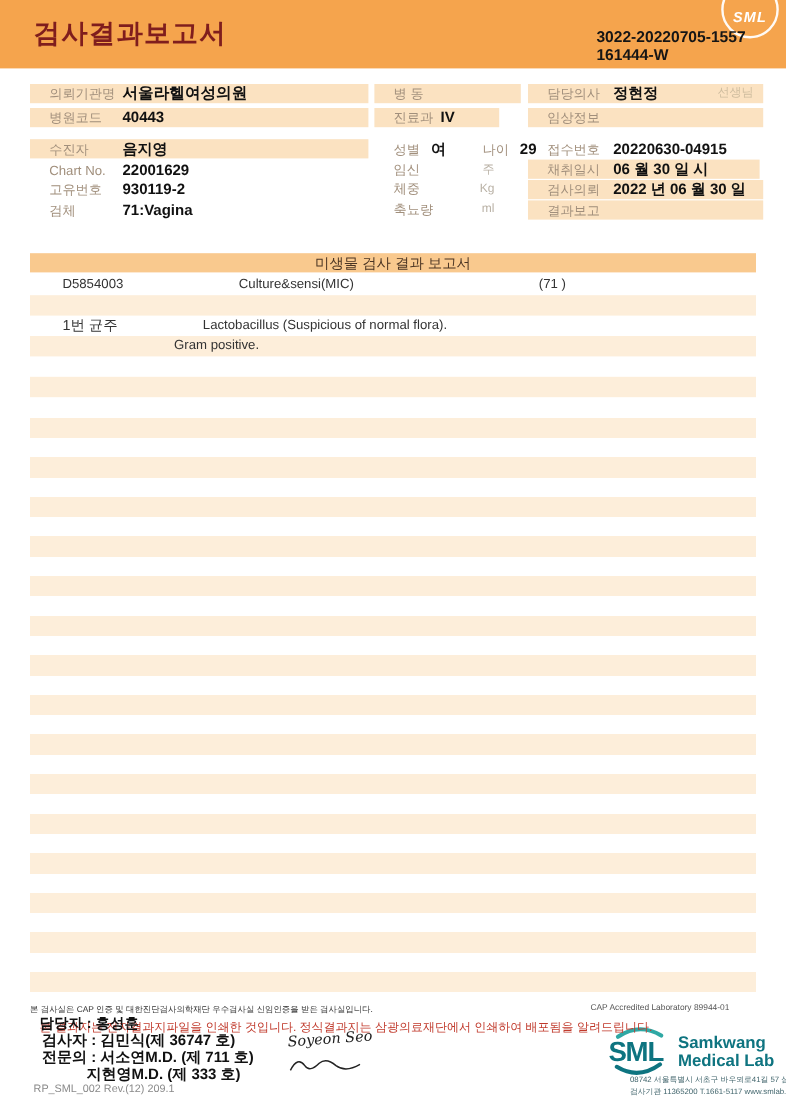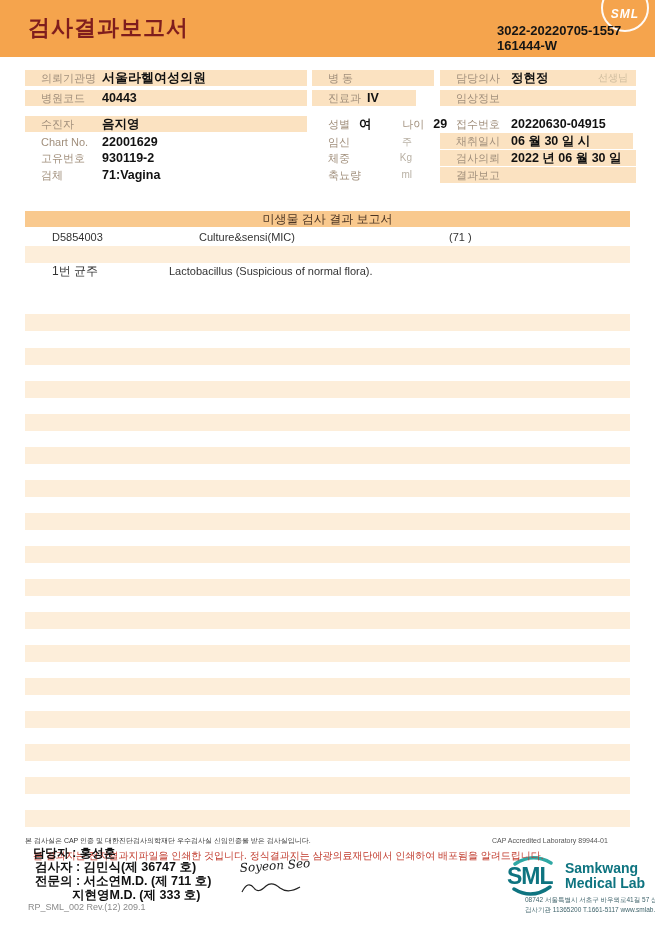--- a/index.html
+++ b/index.html
@@ -146,20 +146,23 @@
     <span class="mtxt" style="left:400px">(71 )</span>
   </div>
 
   <div class="stripe" style="top:246px"></div>
 
   <div class="mrow" style="top:263px">
     <span class="mtxt" style="left:3px;font-size:12px">1번 균주</span>
     <span class="mtxt" style="left:120px">Lactobacillus (Suspicious of normal flora).</span>
   </div>
 
+  <div class="stripe" style="top:280px;line-height:17px;font-size:11px;color:#333">
+    <span class="mtxt" style="left:120px">Gram positive.</span>
+  </div>
 
   <div class="stripe" style="top:314px"></div>
 
 
   <div class="stripes"></div>
 
   <div class="tiny" style="left:25px;top:836px">본 검사실은 CAP 인증 및 대한진단검사의학재단 우수검사실 신임인증을 받은 검사실입니다.</div>
   <div class="tiny" style="left:492px;top:837px;color:#555">CAP Accredited Laboratory 89944-01</div>
 
   <div class="notice-red">본 결과지는 전자결과지파일을 인쇄한 것입니다. 정식결과지는 삼광의료재단에서 인쇄하여 배포됨을 알려드립니다.</div>

